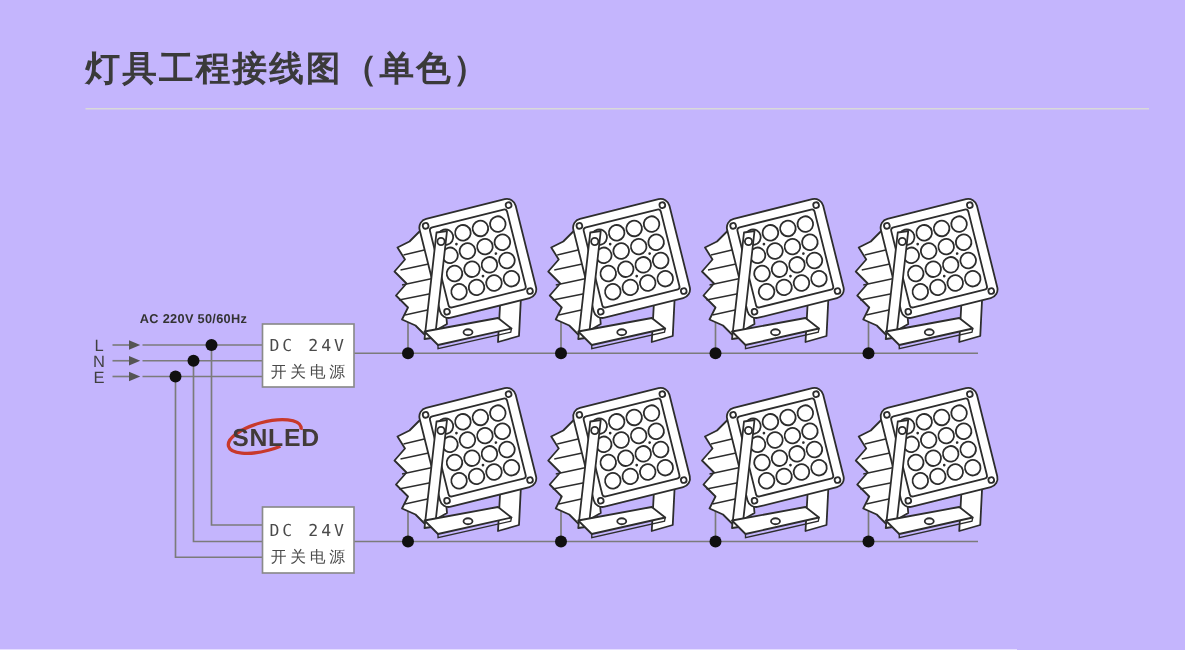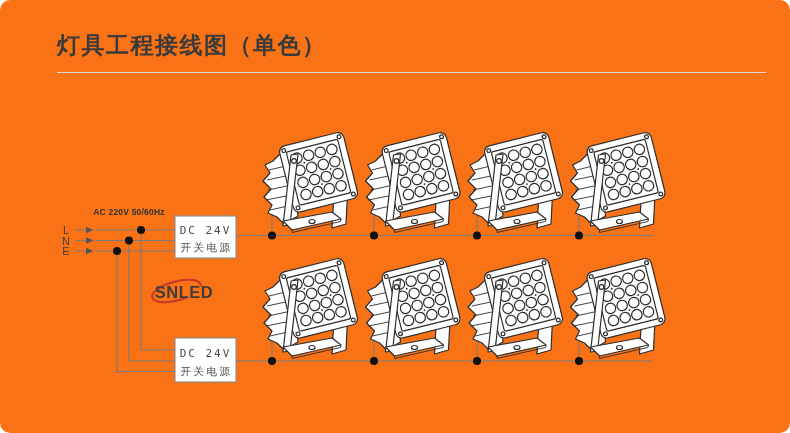--- a/index.html
+++ b/index.html
@@ -1,17 +1,17 @@
 <!DOCTYPE html>
 <html><head>
 <meta charset="utf-8">
 <style>
   html,body{margin:0;padding:0;background:#fff;}
-  .page{position:relative;width:790px;height:433px;background:#f97316;overflow:hidden;
-        font-family:"Liberation Sans",sans-serif;border-radius:10px;}
+  .page{position:relative;width:790px;height:433px;background:#c4b5fd;overflow:hidden;
+        font-family:"Liberation Sans",sans-serif;}
   .page-title{position:absolute;left:57px;top:30px;margin:0;font-size:23px;font-weight:600;
         color:#3a3a3a;letter-spacing:1.5px;font-family:"Liberation Sans",sans-serif;}
   .title-divider{position:absolute;left:57px;top:72px;width:709px;height:1px;background:#d9d9d9;}
   svg.diagram{position:absolute;left:0;top:0;}
   .wire{stroke:#7b7b7b;stroke-width:1.1;fill:none;}
   .arrowhead{fill:#555;}
   .junction{fill:#101010;}
   .psu-box{fill:#ffffff;stroke:#8a8a8a;stroke-width:1.1;}
   .terminal-label{font-size:11px;fill:#3f3f3f;}
   .ac-label{font-size:8.5px;font-weight:bold;fill:#333;letter-spacing:0.2px;}

